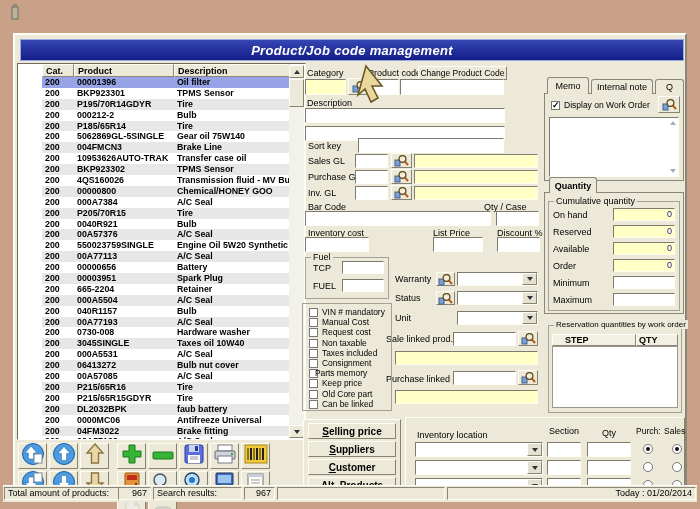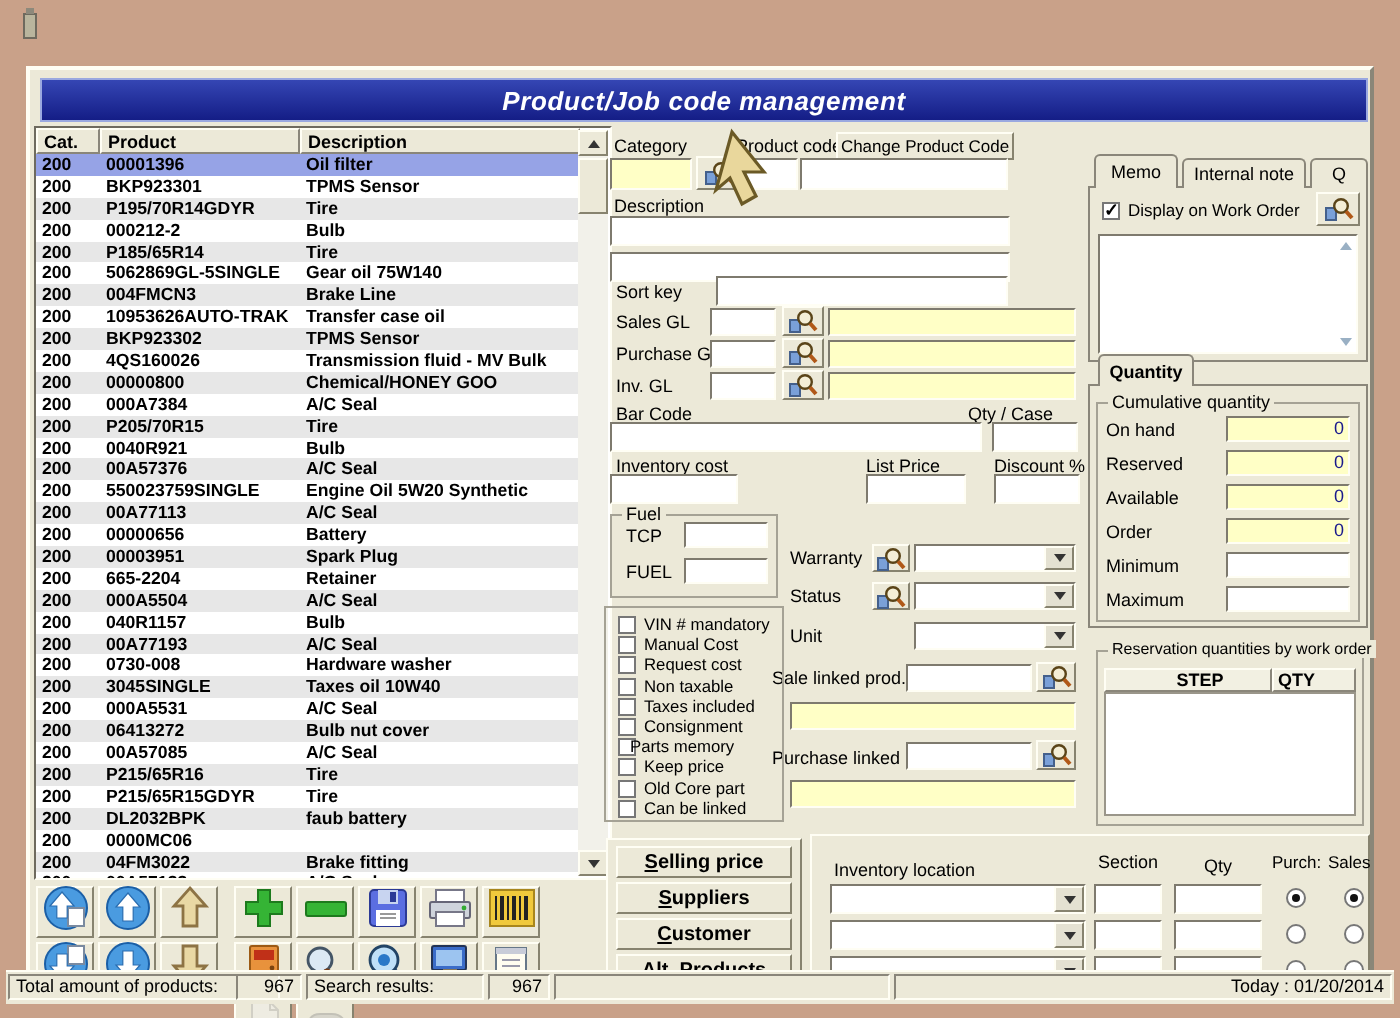--- a/index.html
+++ b/index.html
@@ -89,21 +89,21 @@
         <rect x="3" y="1" width="4" height="3" fill="#8d897b"></rect>
       </svg>
   </span>
 
   <div id="dialog">
 
     <div id="titlebar">
       <span class="t">Product/Job code management</span>
     </div>
 
-    <div id="ptable" style="position:absolute;">
+    <div id="ptable" style="position:absolute;padding-left:24px;">
       <div id="thead">
         <div class="hc c0">Cat.</div>
         <div class="hc c1">Product</div>
         <div class="hc c2">Description</div>
       </div>
       <div id="tbody">
           <div class="trow sel">
             <div class="tc c0">200</div>
             <div class="tc c1">00001396</div>
             <div class="tc c2">Oil filter</div>
@@ -254,20 +254,21 @@
             <div class="tc c2">Tire</div>
           </div>
           <div class="trow alt">
             <div class="tc c0">200</div>
             <div class="tc c1">DL2032BPK</div>
             <div class="tc c2">faub battery</div>
           </div>
           <div class="trow">
             <div class="tc c0">200</div>
             <div class="tc c1">0000MC06</div>
+            <div class="tc c2">Antifreeze Universal</div>
           </div>
           <div class="trow alt">
             <div class="tc c0">200</div>
             <div class="tc c1">04FM3022</div>
             <div class="tc c2">Brake fitting</div>
           </div>
           <div class="trow">
             <div class="tc c0">200</div>
             <div class="tc c1">00A57133</div>
             <div class="tc c2">A/C Seal</div>
@@ -610,21 +611,21 @@
         </div>
         <div class="qrow" style="top: 91px;">
           <span class="ql">Maximum</span>
           <span class="qv"></span>
         </div>
       </div>
 
     <div class="grp" style="left:533px;top:290px;width:134px;height:88px;">
       <span class="legend" style="font-size:8px;">Reservation quantities by work order</span>
       <div style="position:absolute;left:3px;top:8px;width:126px;height:12px;display:flex;font-size:9px;font-weight:bold;">
-        <div style="width:84px;border:1px solid;border-color:#fffef4 #8a867a #8a867a #fffef4;background:#f2f0e2;padding-left:12px;box-sizing:border-box;text-align:center;">STEP</div>
+        <div style="width:84px;border:1px solid;border-color:#fffef4 #8a867a #8a867a #fffef4;background:#f2f0e2;padding-left:12px;box-sizing:border-box;">STEP</div>
         <div style="flex:1;border:1px solid;border-color:#fffef4 #8a867a #8a867a #fffef4;background:#f2f0e2;padding-left:2px;box-sizing:border-box;">QTY</div>
       </div>
       <div style="position:absolute;left:3px;top:20px;width:126px;height:62px;background:#fff;border:1px solid #9a968a;box-sizing:border-box;"></div>
     </div>
 
     <div class="panel" id="leftbox" style="left:288px;top:384px;width:98px;height:74px;border-color:#fffef4 #87836f #87836f #fffef4;border-style:solid;border-width:1px;">
         <div class="bigbtn" style="top: 3px;"><u>S</u>elling price</div>
         <div class="bigbtn" style="top: 21px;"><u>S</u>uppliers</div>
         <div class="bigbtn" style="top: 39px;"><u>C</u>ustomer</div>
         <div class="bigbtn" style="top: 57px;"><u>A</u>lt. Products</div>

